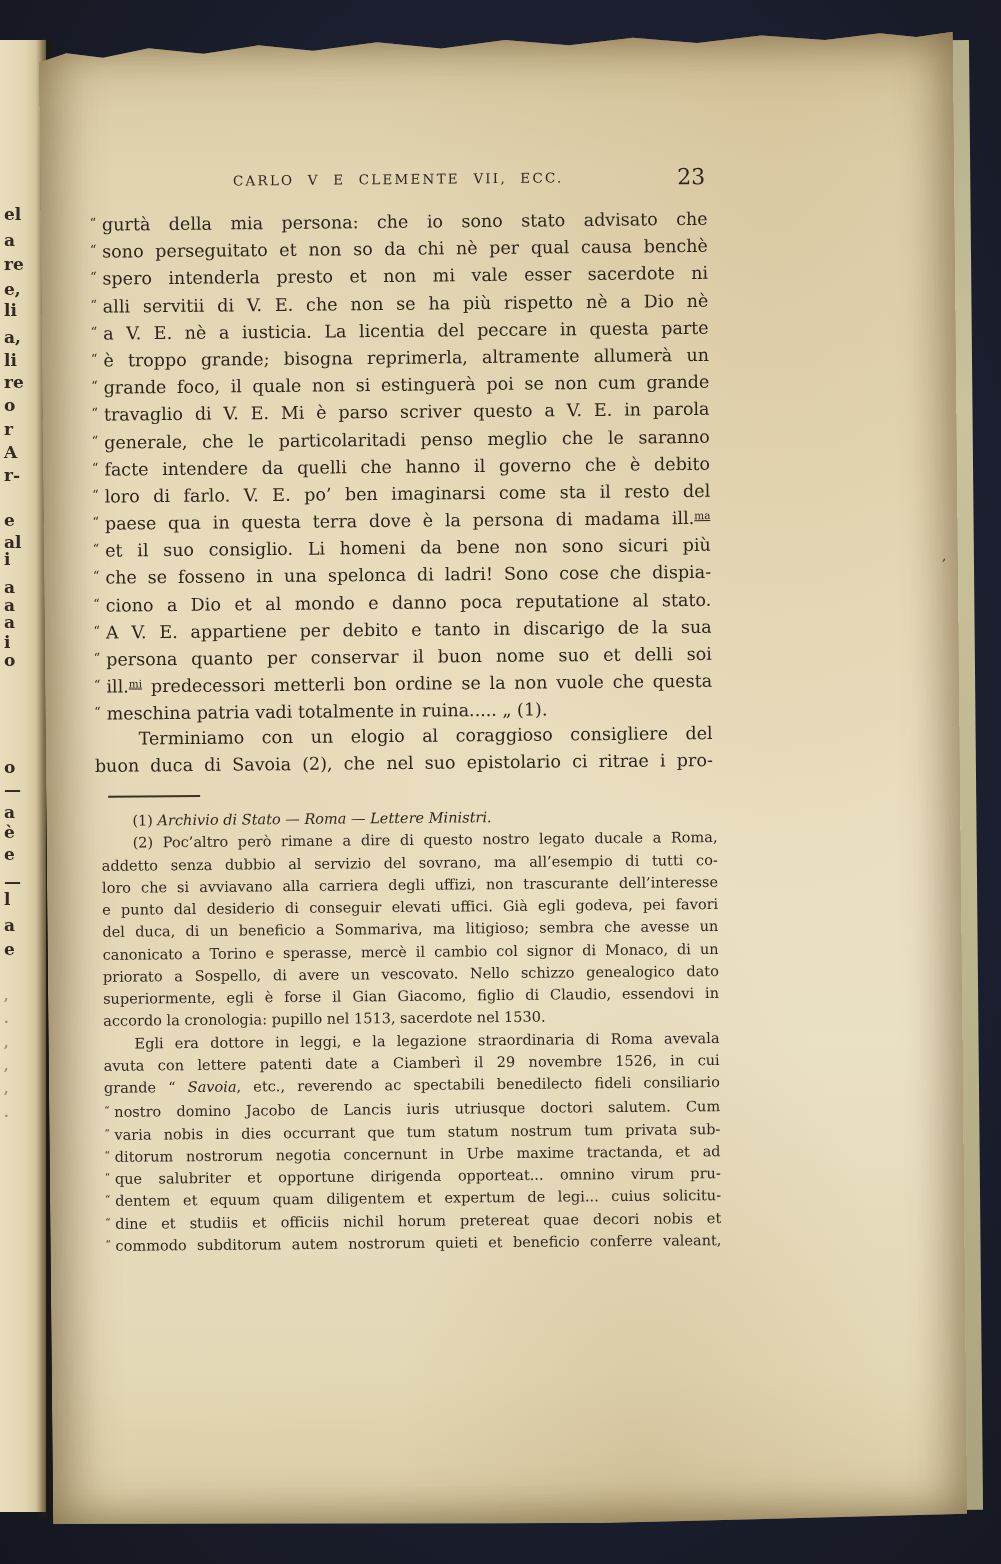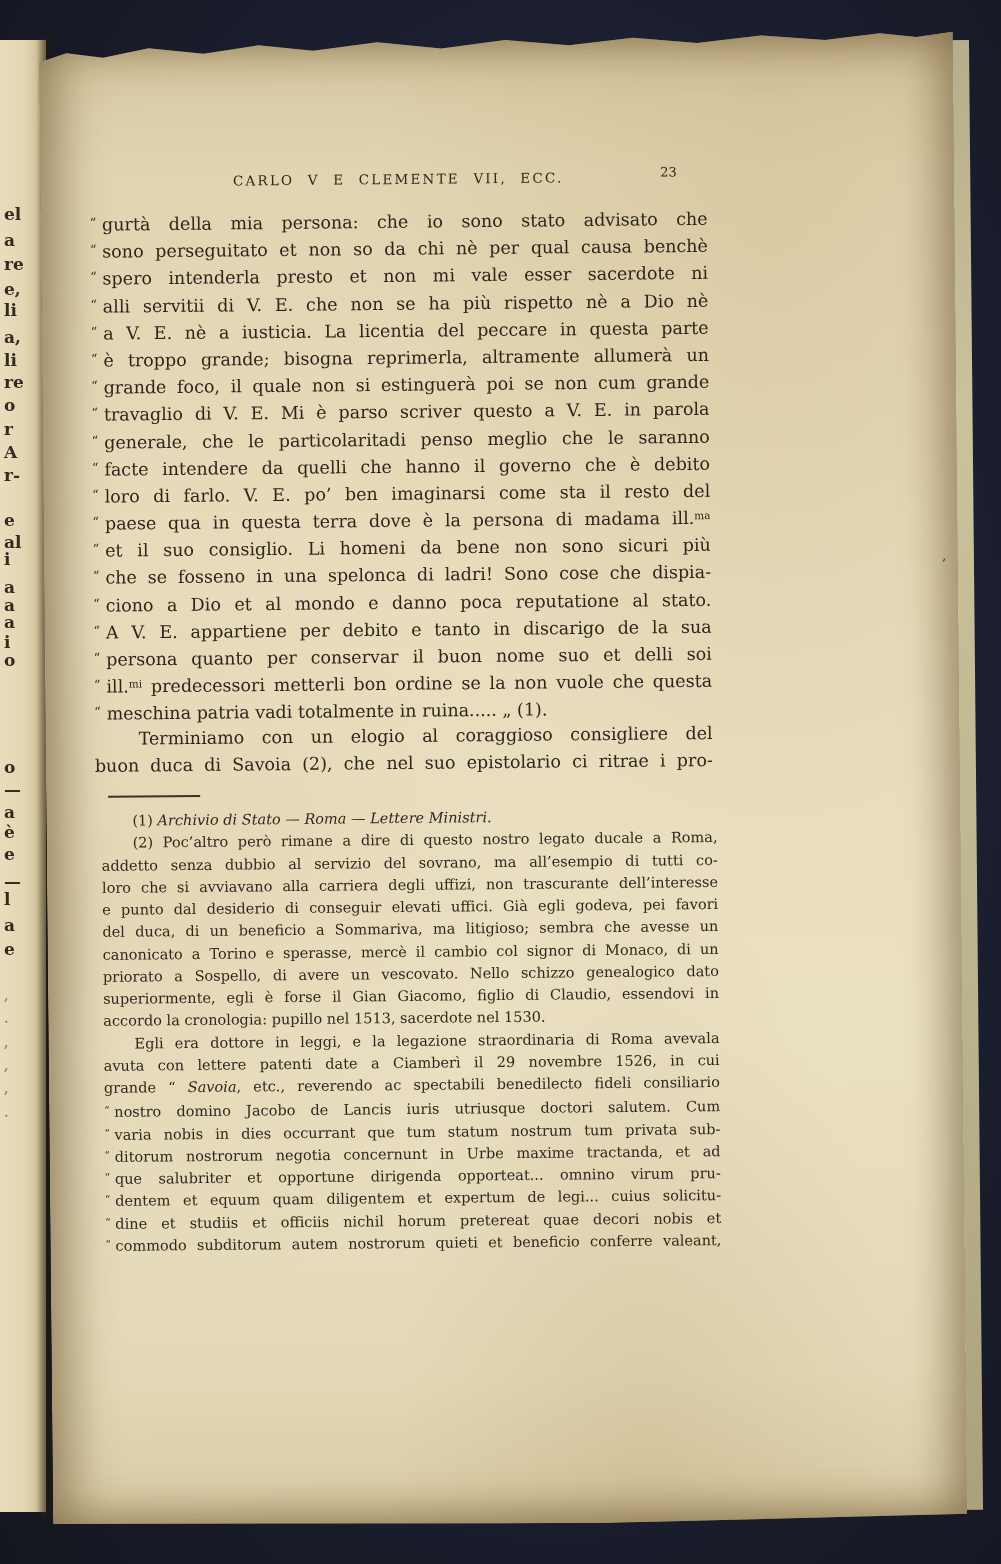--- a/index.html
+++ b/index.html
@@ -56,22 +56,22 @@
       100% 0, 100% 99.6%, 60% 100%, 0 99.7%);
     color: #2c251b;
   }
 
   .running-title {
     position: absolute; top: 134px; left: 49px; width: 618px;
     text-align: center; font-size: 13.5px; letter-spacing: 2.2px; word-spacing: 7px;
     color: #2e271d; white-space: nowrap;
   }
   .page-number {
-    position: absolute; top: 130px; left: 620px; width: 70px;
-    font-size: 13px; color: #2c251b;
+    position: absolute; top: 130px; left: 637px; width: 70px;
+    font-size: 22px; color: #2c251b;
   }
 
   .body-text {
     position: absolute; top: 169px; left: 49px; width: 618px;
     font-size: 17.5px; line-height: 27.2px; color: #2c251b;
   }
   .footnotes {
     position: absolute; top: 770px; left: 55px; width: 616px;
     font-size: 14.5px; line-height: 22.25px; color: #2e271d;
   }
@@ -83,21 +83,21 @@
   .footnotes .tline { height: 22.25px; }
   .tline.nj { text-align: left; text-align-last: left; }
   .body-text .ind { padding-left: 44px; }
   .footnotes .ind { padding-left: 31px; }
 
   .qmark {
     font-size: .72em; vertical-align: .3em; margin-right: .55em; letter-spacing: -1px;
     color: #2c251b;
   }
   .it { font-style: italic; }
-  sup { font-size: .6em; vertical-align: baseline; position: relative; top: -.5em; }
+  sup { font-size: .6em; vertical-align: baseline; position: relative; top: -.5em; text-decoration: underline; }
 
   .footnote-rule {
     position: absolute; top: 756px; left: 62px; width: 92px; height: 2px;
     background: #3a3127;
   }
   .stray-mark {
     position: absolute; top: 524px; left: 897px; font-size: 14px; color: #4a4234;
     transform: rotate(10deg);
   }
 </style>

